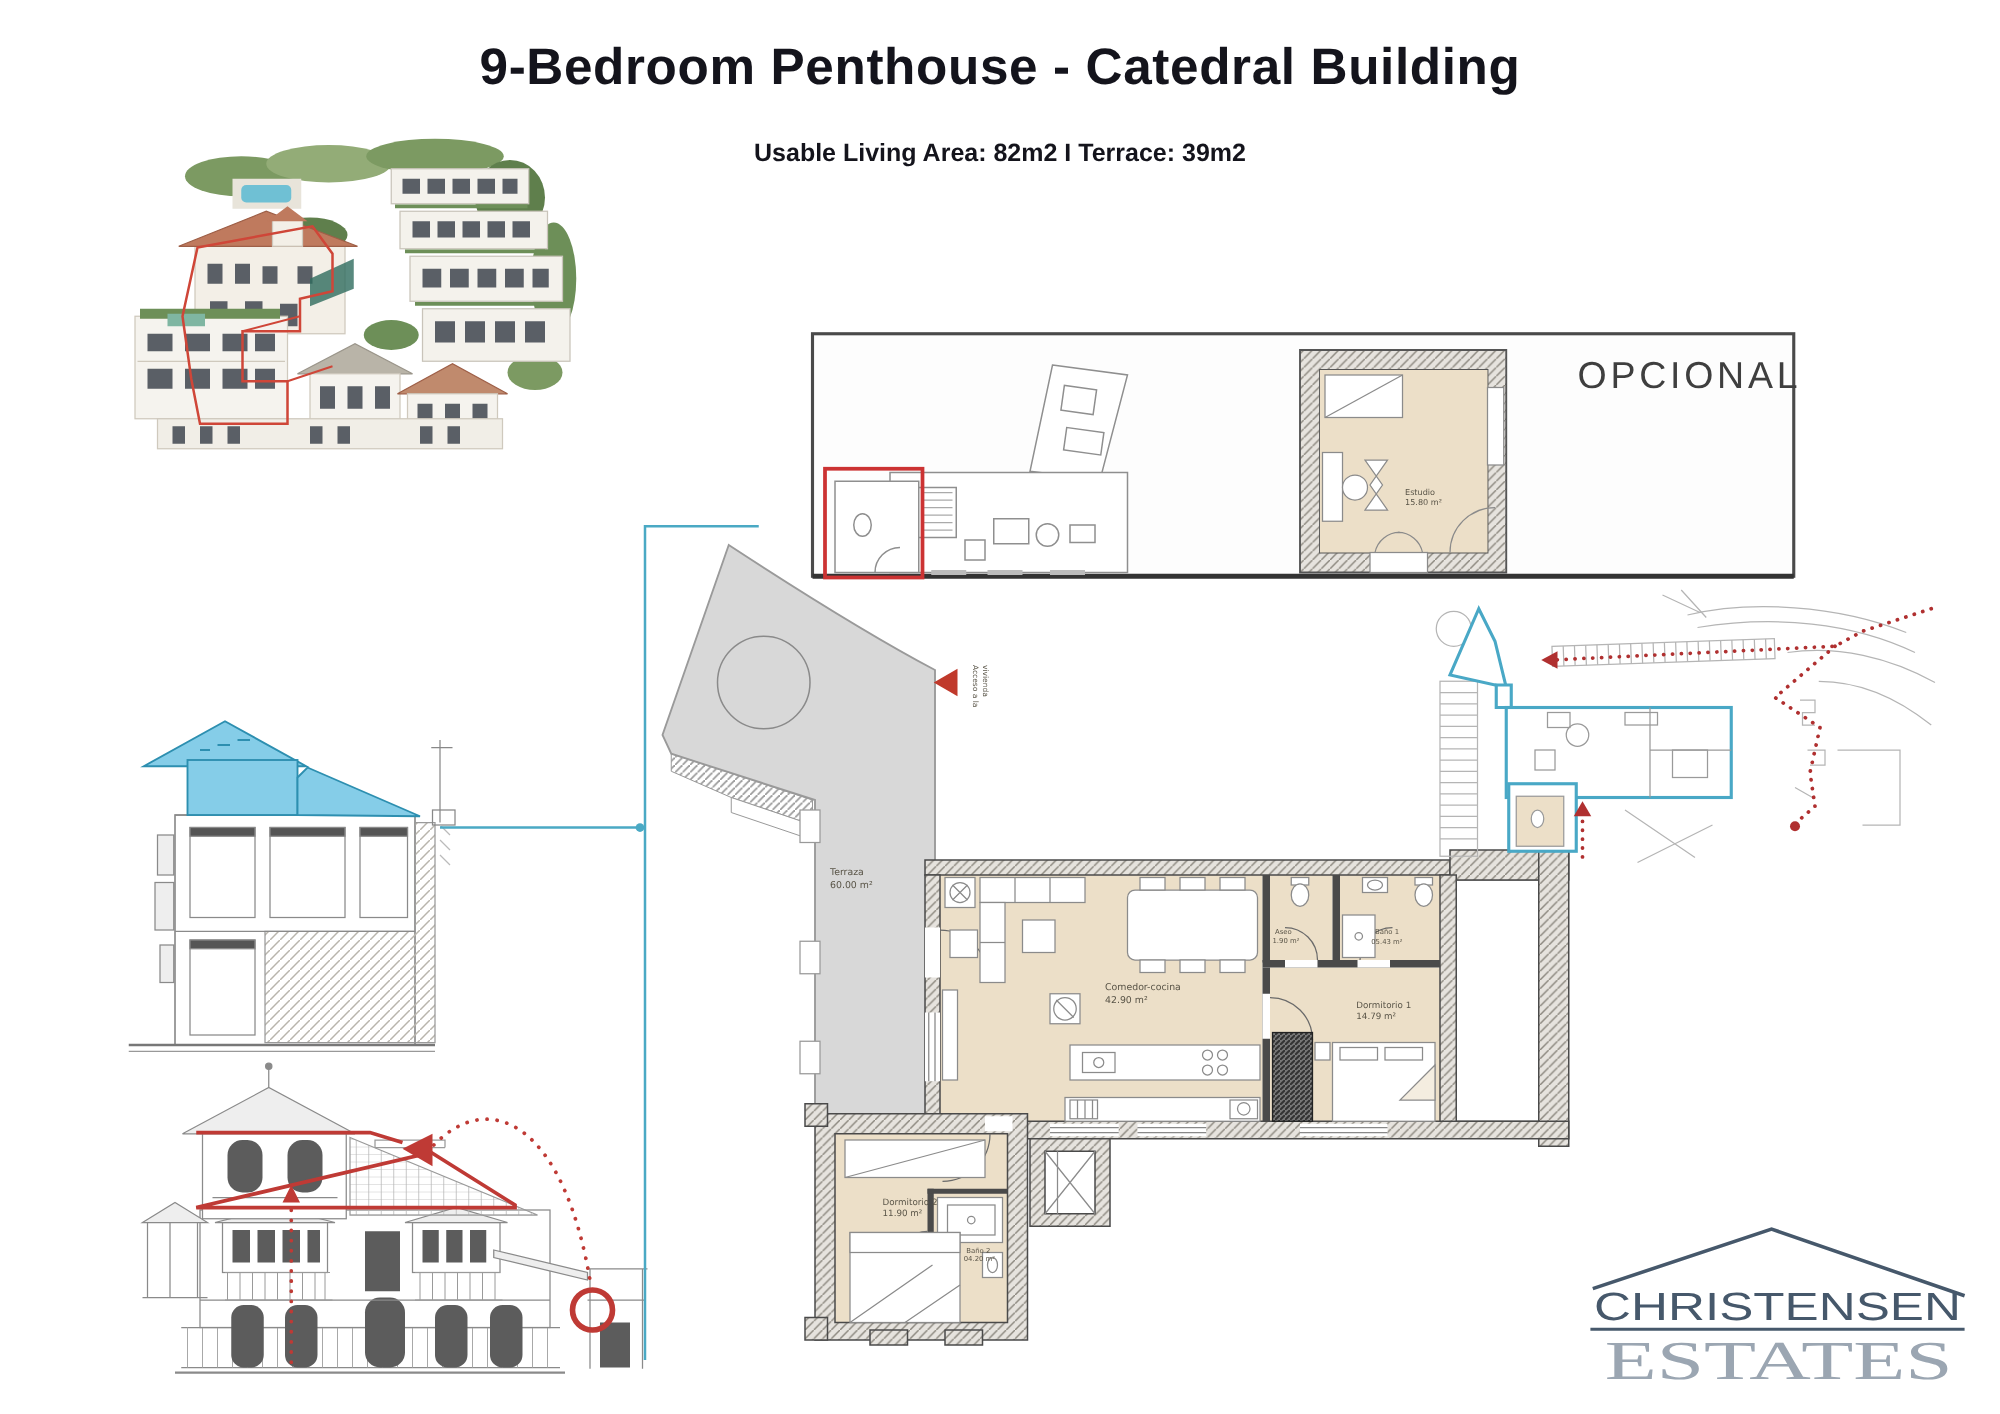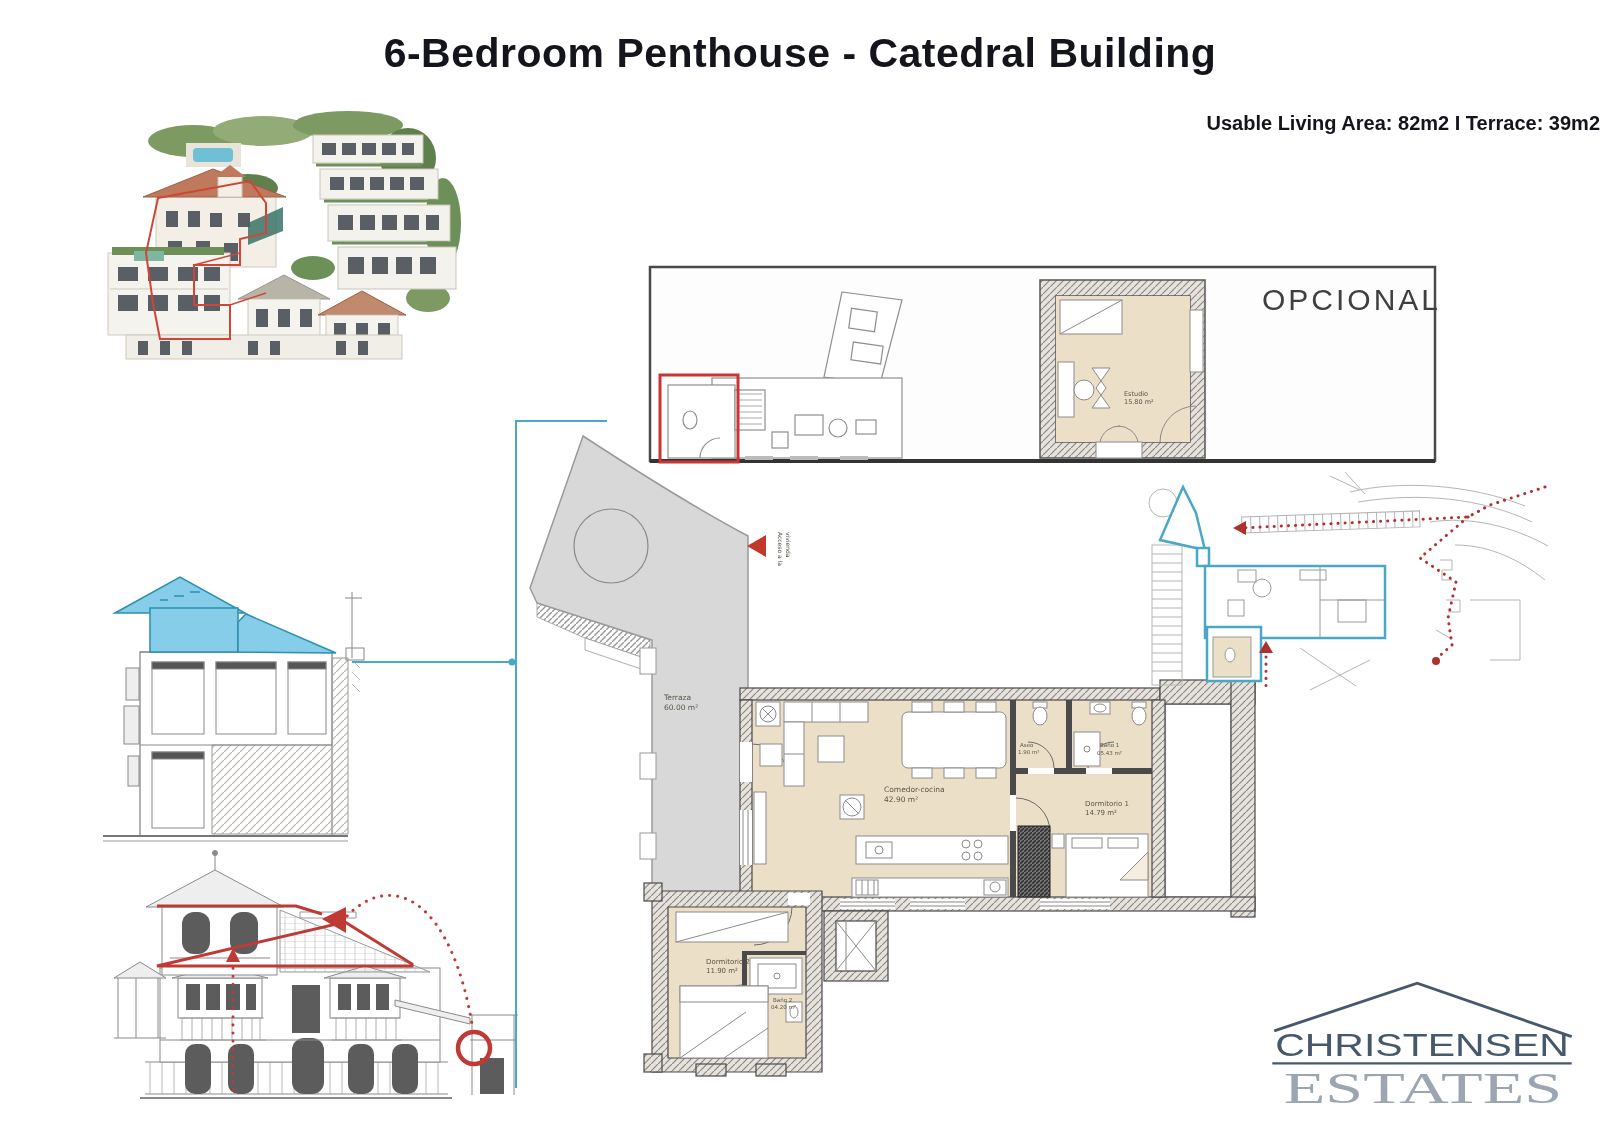--- a/index.html
+++ b/index.html
@@ -1,33 +1,33 @@
 <!DOCTYPE html>
 <html><head>
 <meta charset="utf-8">
 <style>
   html,body{margin:0;padding:0;background:#ffffff;}
   .page{position:relative;width:1600px;height:1131px;background:#ffffff;overflow:hidden;
         font-family:"Liberation Sans",sans-serif;}
   .abs{position:absolute;}
   .title{top:30px;left:0;width:1600px;text-align:center;font-size:41px;font-weight:700;
          color:#14141c;letter-spacing:.5px;}
-  .subtitle{top:112px;left:0;width:1600px;text-align:right;font-size:20px;font-weight:700;
+  .subtitle{top:112px;left:0;width:1600px;text-align:center;font-size:20px;font-weight:700;
             color:#14141c;}
   svg text{font-family:"DejaVu Sans",sans-serif;fill:#5a5548;}
   svg .logoTop{font-family:"Liberation Sans",sans-serif;fill:#46586b;}
   svg .logoBot{font-family:"Liberation Serif",serif;fill:#9ba6b2;}
   svg .opc{font-family:"Liberation Sans",sans-serif;fill:#3f3f3f;letter-spacing:3px;}
 </style>
 </head>
 <body>
 
 <div class="page">
 
-  <div class="abs title">6-Bedroom Penthouse - Catedral Building</div>
+  <div class="abs title">9-Bedroom Penthouse - Catedral Building</div>
   <div class="abs subtitle">Usable Living Area: 82m2 I Terrace: 39m2</div>
 
   <svg class="abs" style="left:98px;top:103px" width="365" height="265" viewBox="0 0 365 265">
 
     <g fill="#7c9a62">
       <ellipse cx="95" cy="38" rx="45" ry="16"></ellipse>
       <ellipse cx="165" cy="28" rx="50" ry="15" fill="#93ac77"></ellipse>
       <ellipse cx="250" cy="22" rx="55" ry="14"></ellipse>
       <ellipse cx="310" cy="55" rx="28" ry="30" fill="#5f7f4c"></ellipse>
       <ellipse cx="345" cy="120" rx="18" ry="45" fill="#6d8f58"></ellipse>

